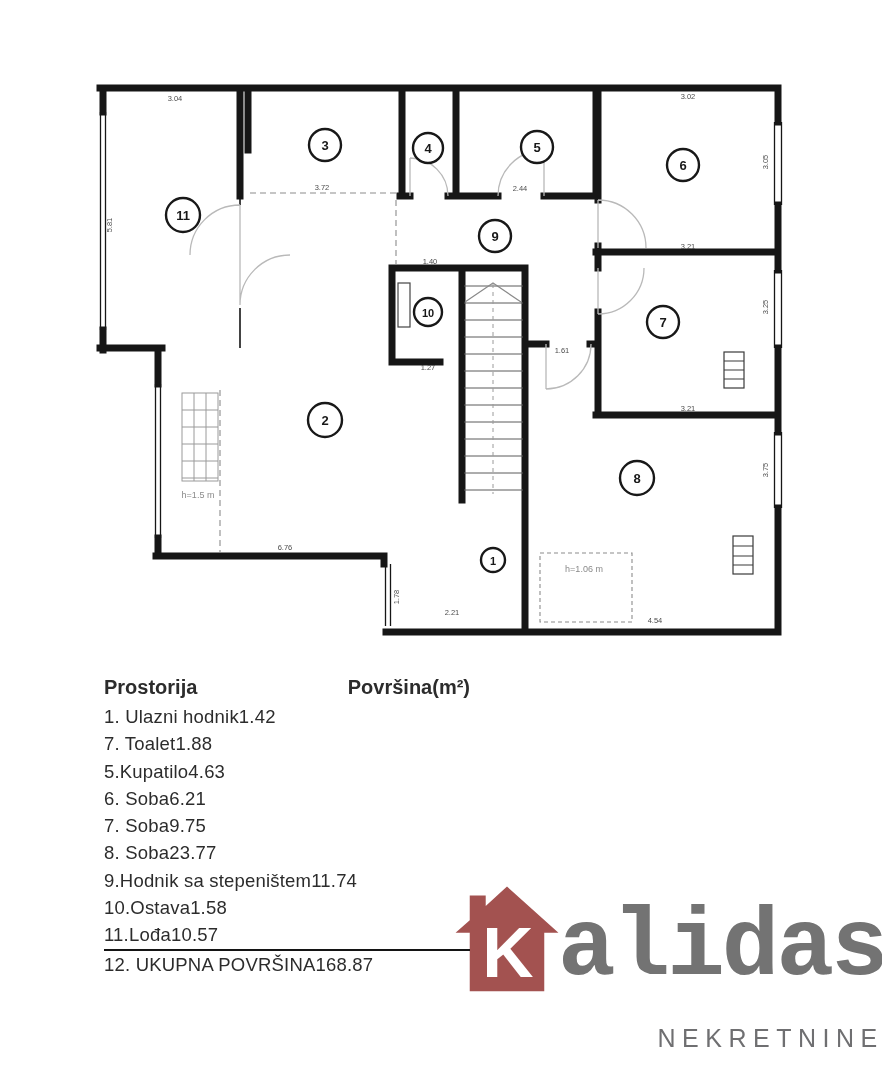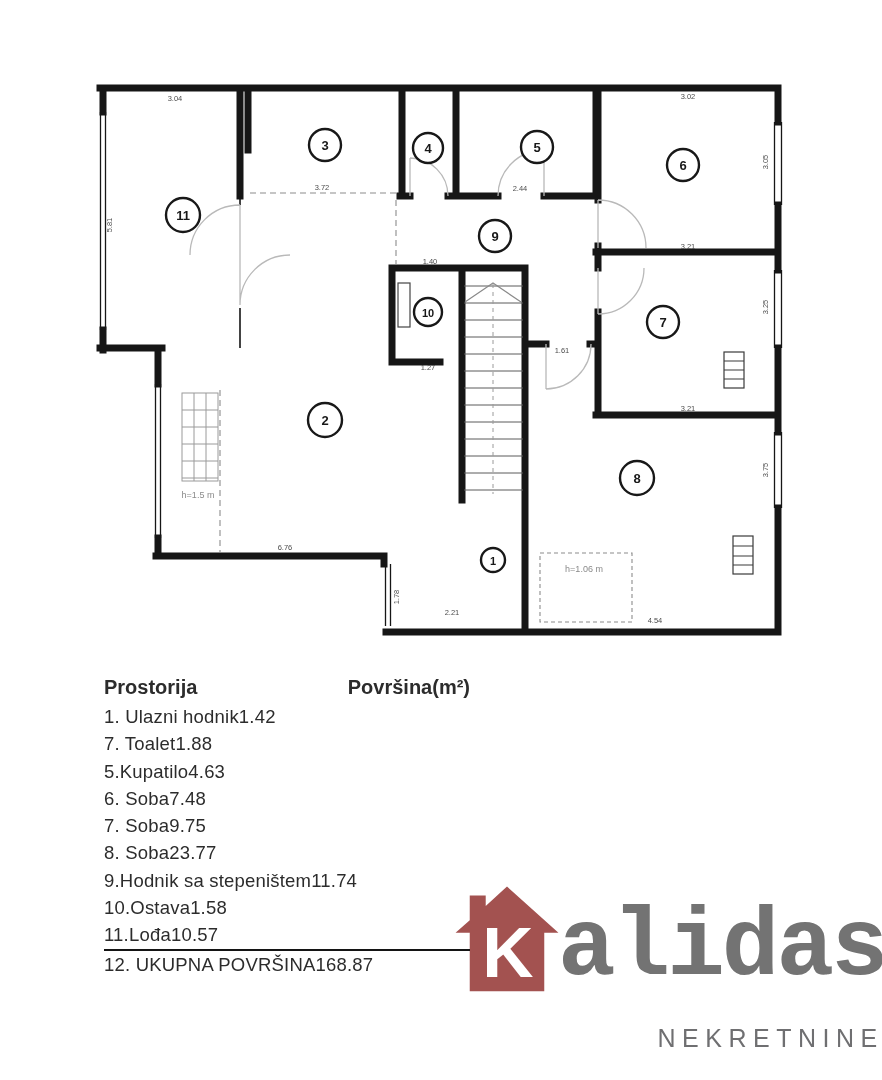--- a/index.html
+++ b/index.html
@@ -205,21 +205,21 @@
         <div class="trow">
           <span>7. Toalet</span>
           <span class="num-val">1.88</span>
         </div>
         <div class="trow">
           <span>5.Kupatilo</span>
           <span class="num-val">4.63</span>
         </div>
         <div class="trow">
           <span>6. Soba</span>
-          <span class="num-val">7.48</span>
+          <span class="num-val">6.21</span>
         </div>
         <div class="trow">
           <span>7. Soba</span>
           <span class="num-val">9.75</span>
         </div>
         <div class="trow">
           <span>8. Soba</span>
           <span class="num-val">23.77</span>
         </div>
         <div class="trow">

